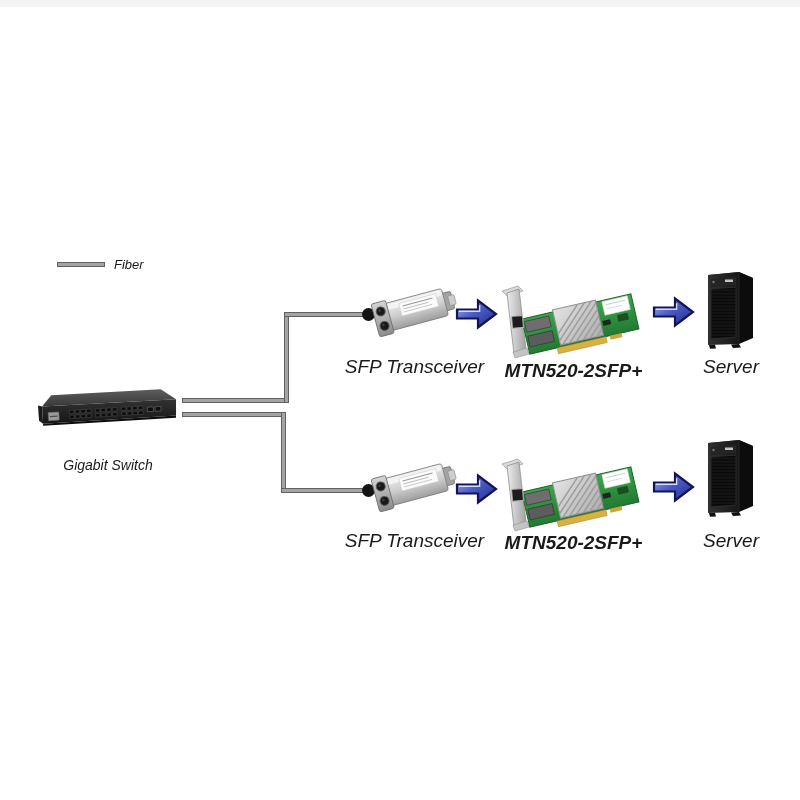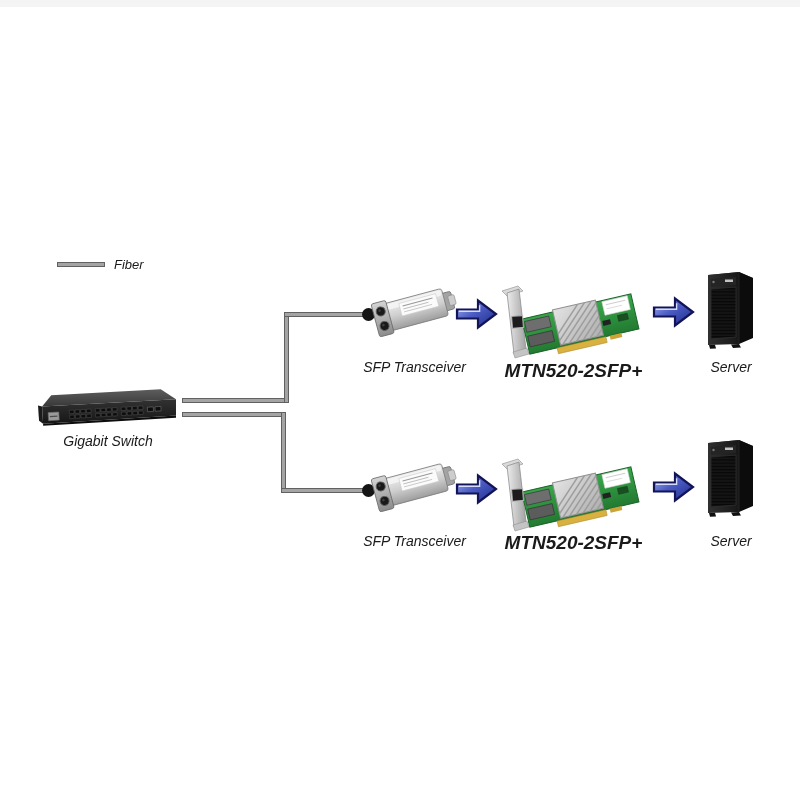--- a/index.html
+++ b/index.html
@@ -18,21 +18,21 @@
   .abs{position:absolute;}
   .fiber{
     position:absolute;background:var(--fiber-line);
     border:1px solid var(--fiber-line-edge);box-sizing:border-box;
   }
   .dot{
     position:absolute;width:13px;height:13px;border-radius:50%;
     background:var(--connector-dot);
   }
   .lbl{
-    position:absolute;text-align:center;font-size:14px;line-height:16px;
+    position:absolute;text-align:center;font-size:19px;line-height:16px;
     color:var(--label-text);white-space:nowrap;
   }
   .lbl.bold{font-weight:bold;font-size:19px;}
   .legend-label{position:absolute;font-size:13px;color:var(--label-text);}
   .devsvg{display:block;width:100%;height:100%;}
   .hidden-defs{position:absolute;width:0;height:0;overflow:hidden;}
 </style>
 </head>
 <body>
 
@@ -204,21 +204,21 @@
   <div class="fiber" style="left:281px;top:405px;width:5px;height:81px"></div>
   <div class="fiber" style="left:281px;top:481px;width:87px;height:5px"></div>
   <div class="dot" style="left:362px;top:301px"></div>
   <div class="dot" style="left:362px;top:477px"></div>
 
   <div class="abs" style="left:36px;top:381px;width:142px;height:41px">
     <svg class="devsvg" viewBox="0 0 140 40">
         <use href="#sym-switch"></use>
       </svg>
   </div>
-  <div class="lbl" style="left:33px;top:426px;width:150px;font-size:14px">Gigabit Switch</div>
+  <div class="lbl" style="left:33px;top:450px;width:150px;font-size:14px">Gigabit Switch</div>
 
   <div>
     <div class="abs" style="left:369px;top:274px;width:92px;height:58px">
       <svg class="devsvg" viewBox="0 0 92 58">
           <use href="#sym-sfp"></use>
         </svg>
     </div>
     <div class="lbl" style="left:342px;top:352px;width:145px">SFP Transceiver</div>
 
     <div class="abs" style="left:455px;top:290px;width:44px;height:34px">

